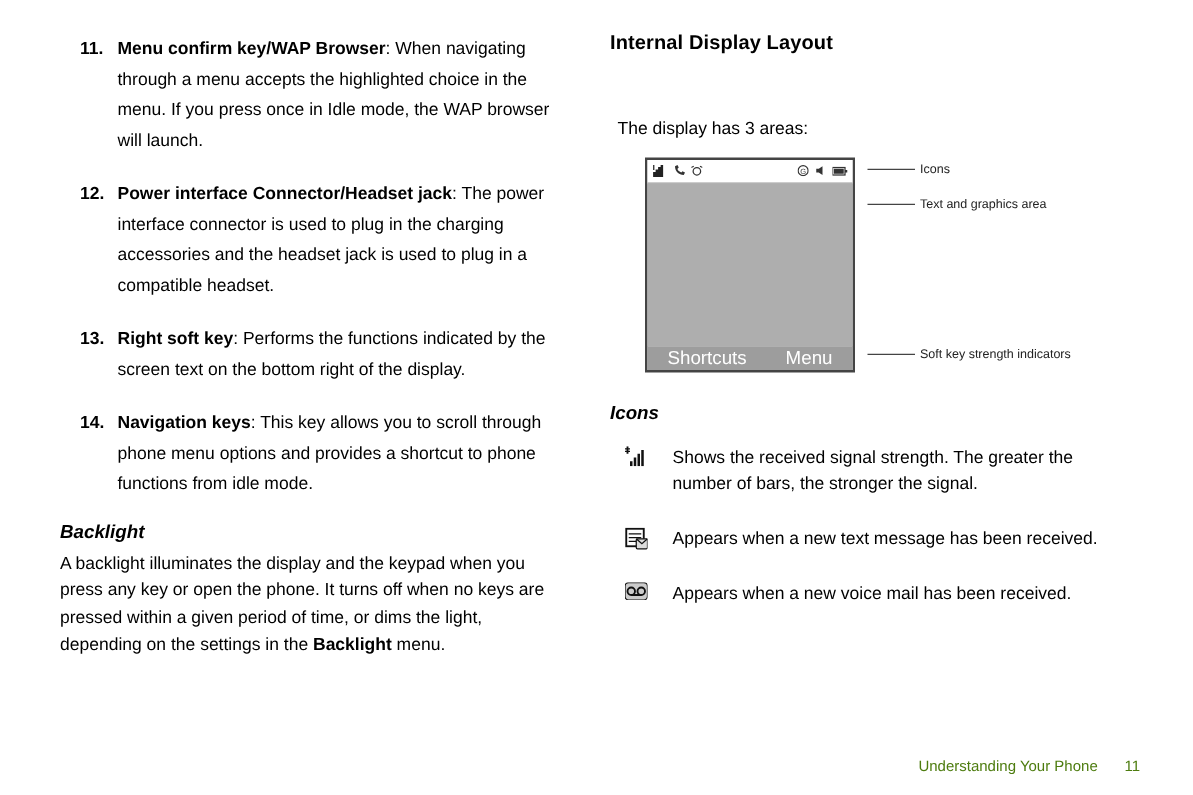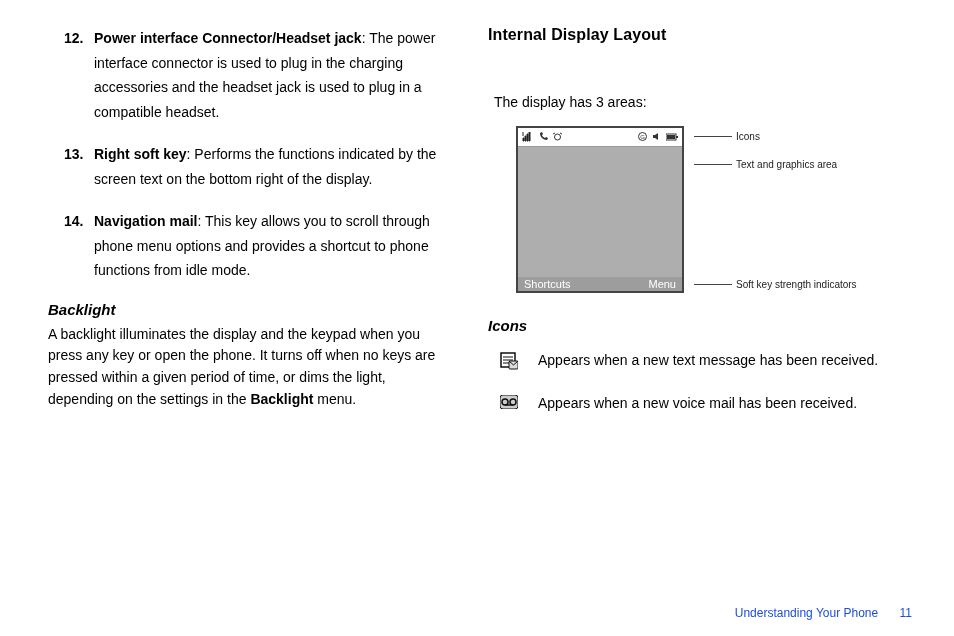--- a/index.html
+++ b/index.html
@@ -90,23 +90,23 @@
     color: #333;
   }
   .ph-middle {
     background: #aeaeae;
     height: 130px;
   }
   .ph-soft {
     background: #9d9d9d;
     display: flex;
     justify-content: space-between;
-    padding: 1px 6px;
+    padding: 1px 16px;
     color: #fff;
-    font-size: 11px;
+    font-size: 15px;
   }
   .callouts {
     margin-left: 10px;
     font-size: 10px;
     color: #222;
     position: relative;
     width: 180px;
   }
   .callout {
     position: absolute;
@@ -139,46 +139,50 @@
   .icon-desc {
     flex: 1;
     line-height: 1.55;
   }
   
   .footer {
     position: absolute;
     right: 42px;
     bottom: 16px;
     font-size: 12px;
-    color: #1d4ed8;
+    color: #4d7c0f;
   }
   .footer .pg {
     margin-left: 18px;
   }
   
   svg { display: block; }
 </style>
 </head>
 <body>
 
 <div class="page">
 
   <div class="col">
     <ol class="list">
+      <li>
+        <span class="num">11.</span>
+        <span class="term">Menu confirm key/WAP Browser</span><span>: When navigating through a menu accepts the highlighted choice in the menu. If you press once in Idle mode, the WAP browser will launch.</span>
+      </li>
       <li>
         <span class="num">12.</span>
         <span class="term">Power interface Connector/Headset jack</span><span>: The power interface connector is used to plug in the charging accessories and the headset jack is used to plug in a compatible headset.</span>
       </li>
       <li>
         <span class="num">13.</span>
         <span class="term">Right soft key</span><span>: Performs the functions indicated by the screen text on the bottom right of the display.</span>
       </li>
       <li>
         <span class="num">14.</span>
-        <span class="term">Navigation mail</span><span>: This key allows you to scroll through phone menu options and provides a shortcut to phone functions from idle mode.</span>
+        <span class="term">Navigation keys</span><span>: This key allows you to scroll through phone menu options and provides a shortcut to phone functions from idle mode.</span>
       </li>
     </ol>
 
     <div class="sec-sub">Backlight</div>
     <p class="para">
       <span>A backlight illuminates the display and the keypad when you press any key or open the phone. It turns off when no keys are pressed within a given period of time, or dims the light, depending on the settings in the </span><b>Backlight</b><span> menu.</span>
     </p>
   </div>
 
   <div class="col">
@@ -240,20 +244,33 @@
         </div>
         <div class="callout" style="top:152px;">
           <span class="line" style="width:38px;"></span><span class="lbl">Soft key strength indicators</span>
         </div>
       </div>
     </div>
 
     <div class="sec-sub">Icons</div>
 
     <div style="margin-top:16px;">
+      <div class="icon-row">
+        <div class="icon-cell">
+          <svg width="18" height="16" viewBox="0 0 18 16">
+            <path d="M2 0v6" stroke="#111" stroke-width="1.5"></path>
+            <path d="M0 2h4 M0 4h4" stroke="#111" stroke-width="1"></path>
+            <rect x="4" y="12" width="2" height="4" fill="#111"></rect>
+            <rect x="7" y="9" width="2" height="7" fill="#111"></rect>
+            <rect x="10" y="6" width="2" height="10" fill="#111"></rect>
+            <rect x="13" y="3" width="2" height="13" fill="#111"></rect>
+          </svg>
+        </div>
+        <div class="icon-desc">Shows the received signal strength. The greater the number of bars, the stronger the signal.</div>
+      </div>
 
       <div class="icon-row">
         <div class="icon-cell">
           <svg width="18" height="18" viewBox="0 0 18 18">
             <rect x="1" y="1" width="14" height="14" fill="#fff" stroke="#111" stroke-width="1.5"></rect>
             <path d="M3 5h10 M3 8h10 M3 11h6" stroke="#111" stroke-width="1"></path>
             <rect x="9" y="9" width="9" height="8" rx="1" fill="#ddd" stroke="#111"></rect>
             <path d="M9 9l4.5 4L18 9" fill="none" stroke="#111"></path>
           </svg>
         </div>

